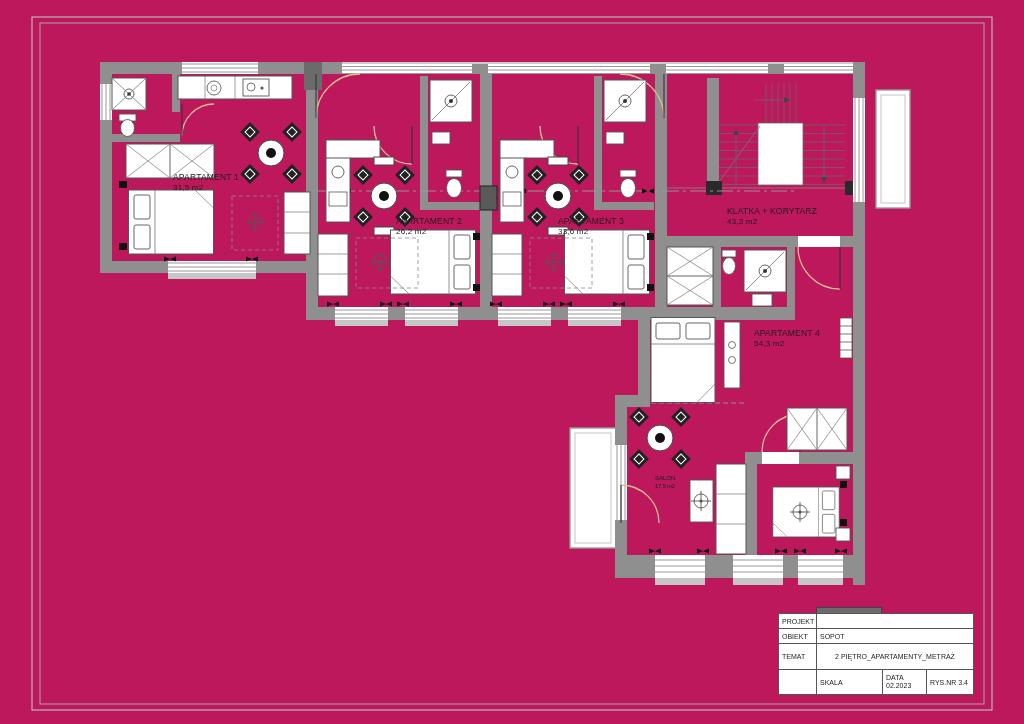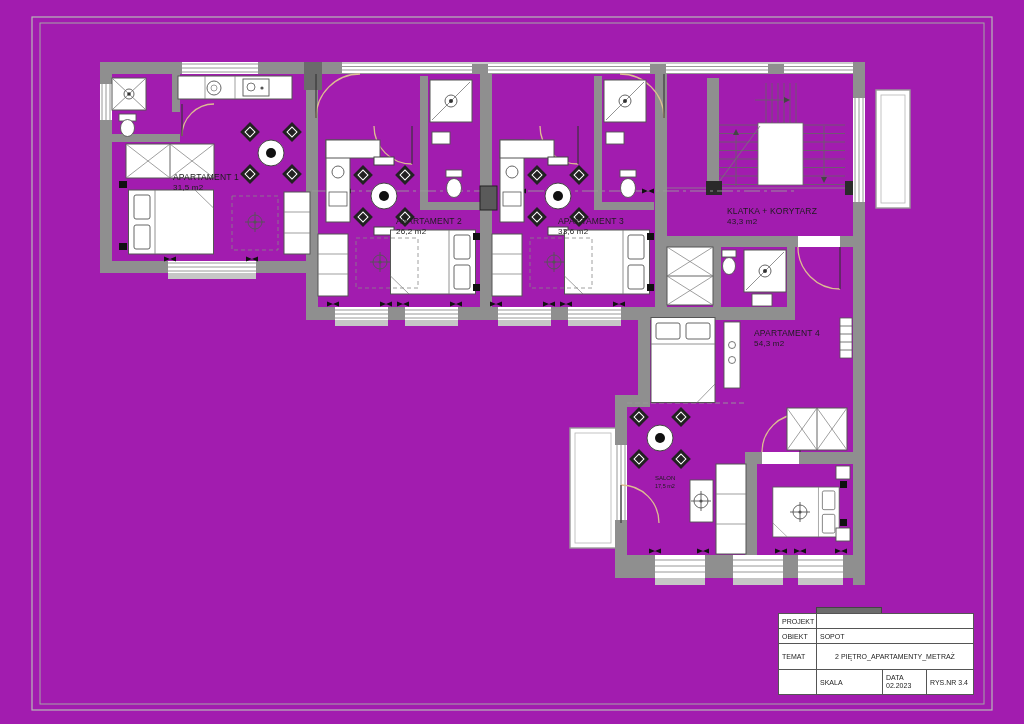--- a/index.html
+++ b/index.html
@@ -1,16 +1,16 @@
 <!DOCTYPE html>
 <html><head>
 <meta charset="utf-8">
 <style>
   html,body{margin:0;padding:0;background:#ffffff;}
-  .page{position:relative;width:1024px;height:724px;background:#a21caf;overflow:hidden;
+  .page{position:relative;width:1024px;height:724px;background:#be185d;overflow:hidden;
         font-family:"Liberation Sans",sans-serif;}
   svg{position:absolute;left:0;top:0;}
   svg text{font-family:"Liberation Sans",sans-serif;fill:#1c1c1c;}
   .room-name{font-size:8.5px;letter-spacing:.2px;}
   .room-area{font-size:8px;letter-spacing:.2px;}
   .room-name-sm{font-size:6px;}
   .room-area-sm{font-size:5.5px;}
 
   
   .titleblock{position:absolute;left:778px;top:611px;width:196px;height:84px;

